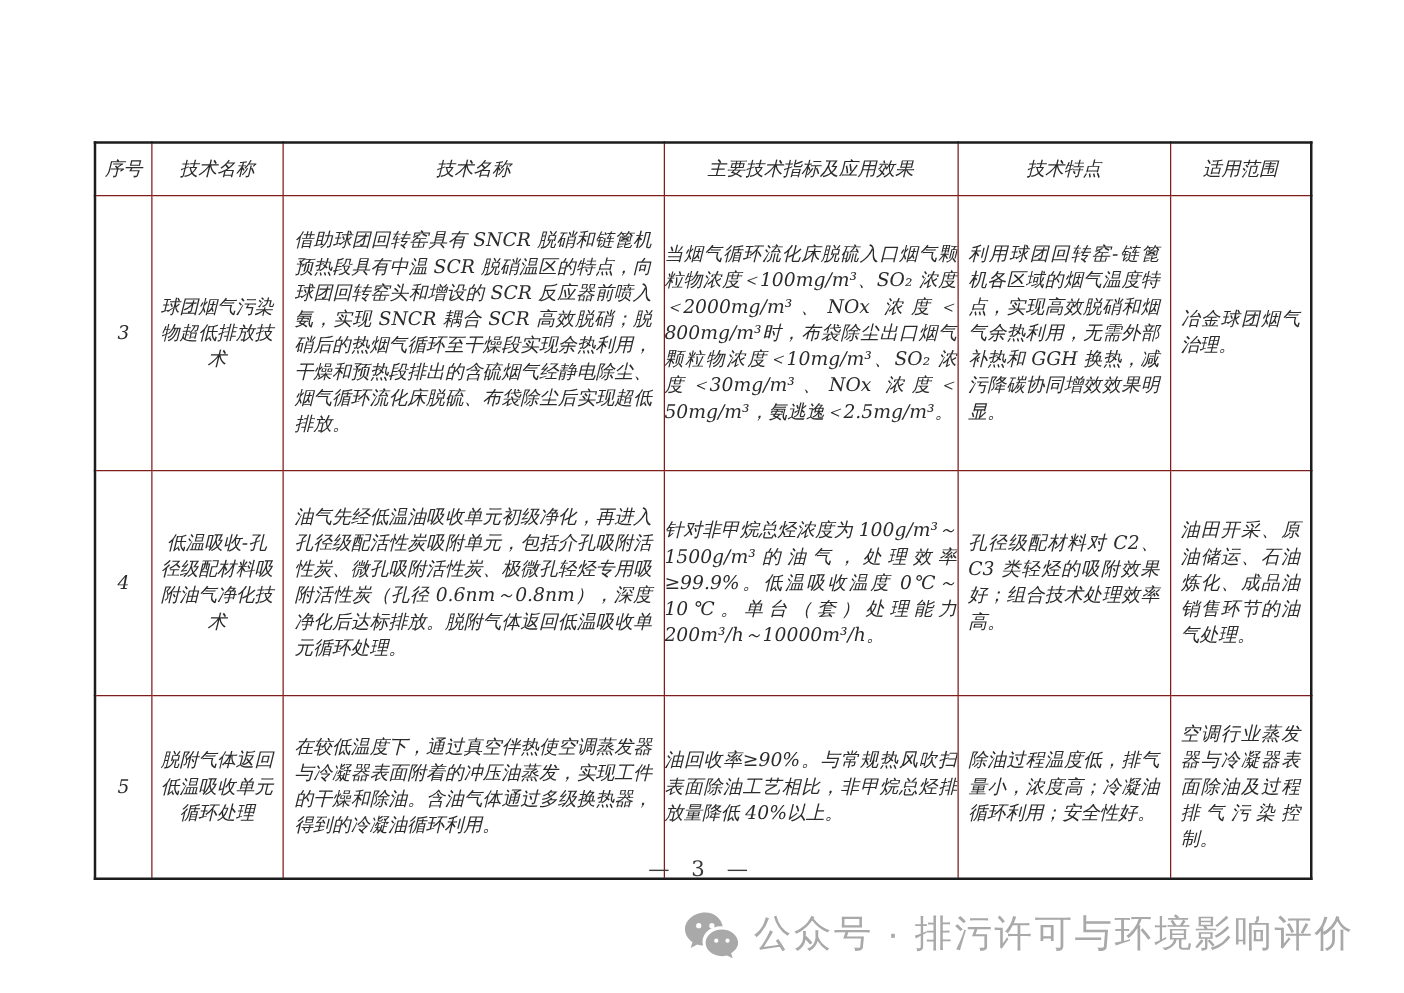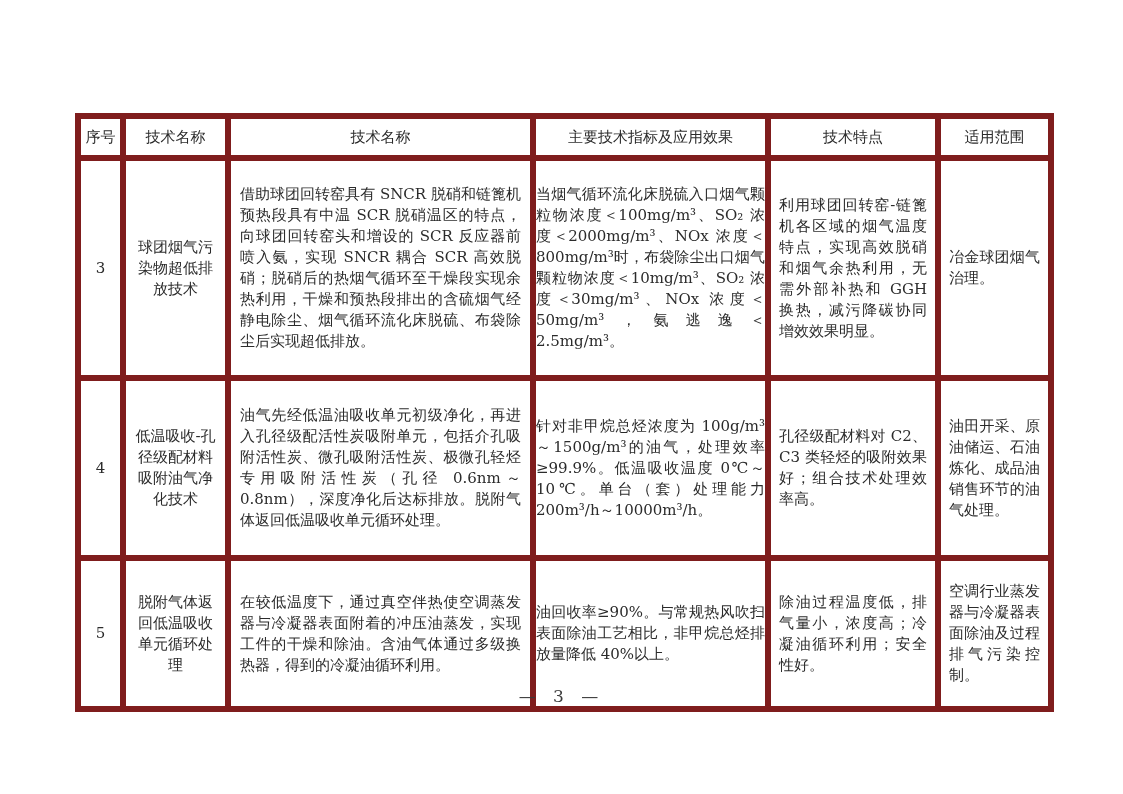--- a/index.html
+++ b/index.html
@@ -13,28 +13,29 @@
   }
   table.tech-table{
     position:absolute;
     left:75px;top:113px;
     width:973px;
     border-collapse:collapse;
     table-layout:fixed;
     border:2px solid #1c1c1c;
   }
   .tech-table th,.tech-table td{
-    border:6px solid #7f1d1d;
+    border:1px solid #7f1d1d;
     vertical-align:middle;
     font-weight:normal;
     font-size:15px;
     line-height:21px;
     padding:6px 8px;
     box-sizing:border-box;
     overflow:hidden;
+    font-style:italic;
   }
   .tech-table th{
     text-align:center;
     padding:4px 2px;
     font-size:15px;
   }
   tr.header-row{height:42px;}
   td.col-seq{text-align:center;}
   td.col-name{text-align:center;padding:6px 7px;}
   td.col-process{text-align:justify;padding:2px 9px;}
@@ -114,14 +115,29 @@
         <td class="col-process">在较低温度下，通过真空伴热使空调蒸发器与冷凝器表面附着的冲压油蒸发，实现工件的干燥和除油。含油气体通过多级换热器，得到的冷凝油循环利用。</td>
         <td class="col-indicators">油回收率≥90%。与常规热风吹扫表面除油工艺相比，非甲烷总烃排放量降低 40%以上。</td>
         <td class="col-features">除油过程温度低，排气量小，浓度高；冷凝油循环利用；安全性好。</td>
         <td class="col-scope">空调行业蒸发器与冷凝器表面除油及过程排气污染控制。</td>
       </tr>
     </tbody>
   </table>
 
   <div class="page-number">—  3  —</div>
 
+  <div class="footer-watermark">
+    <span>
+      <svg class="wechat-icon" viewBox="0 0 44 38" xmlns="http://www.w3.org/2000/svg">
+        <g fill="#a9a9a9">
+          <path d="M17.5 1C8.4 1 1 7 1 14.4c0 4.2 2.3 7.9 6 10.3l-1.5 4.6 5.3-2.7c1.5.4 3 .7 4.7.8-.3-1-.5-2-.5-3.1 0-6.8 6.6-12.3 14.7-12.3.5 0 1 0 1.5.1C29.9 5.6 24.3 1 17.5 1z"></path>
+          <circle cx="12" cy="11.5" r="2.1" fill="#ffffff"></circle>
+          <circle cx="22.5" cy="11.5" r="2.1" fill="#ffffff"></circle>
+          <path d="M30.5 14.5c-7.2 0-13 4.8-13 10.7 0 5.9 5.8 10.7 13 10.7 1.4 0 2.8-.2 4.1-.6l4.6 2.3-1.3-4c3.3-2 5.6-5.2 5.6-8.4 0-5.9-5.8-10.7-13-10.7z"></path>
+          <circle cx="26" cy="23.5" r="1.7" fill="#ffffff"></circle>
+          <circle cx="35" cy="23.5" r="1.7" fill="#ffffff"></circle>
+        </g>
+      </svg>
+    </span>
+    <span class="wm-text">公众号 · 排污许可与环境影响评价</span>
+  </div>
 
 </div>
 
 </body></html>

